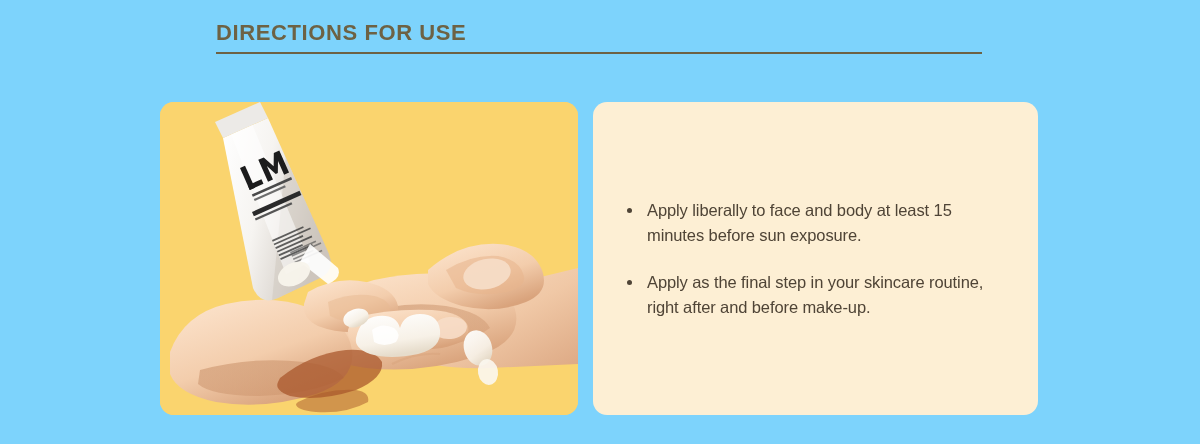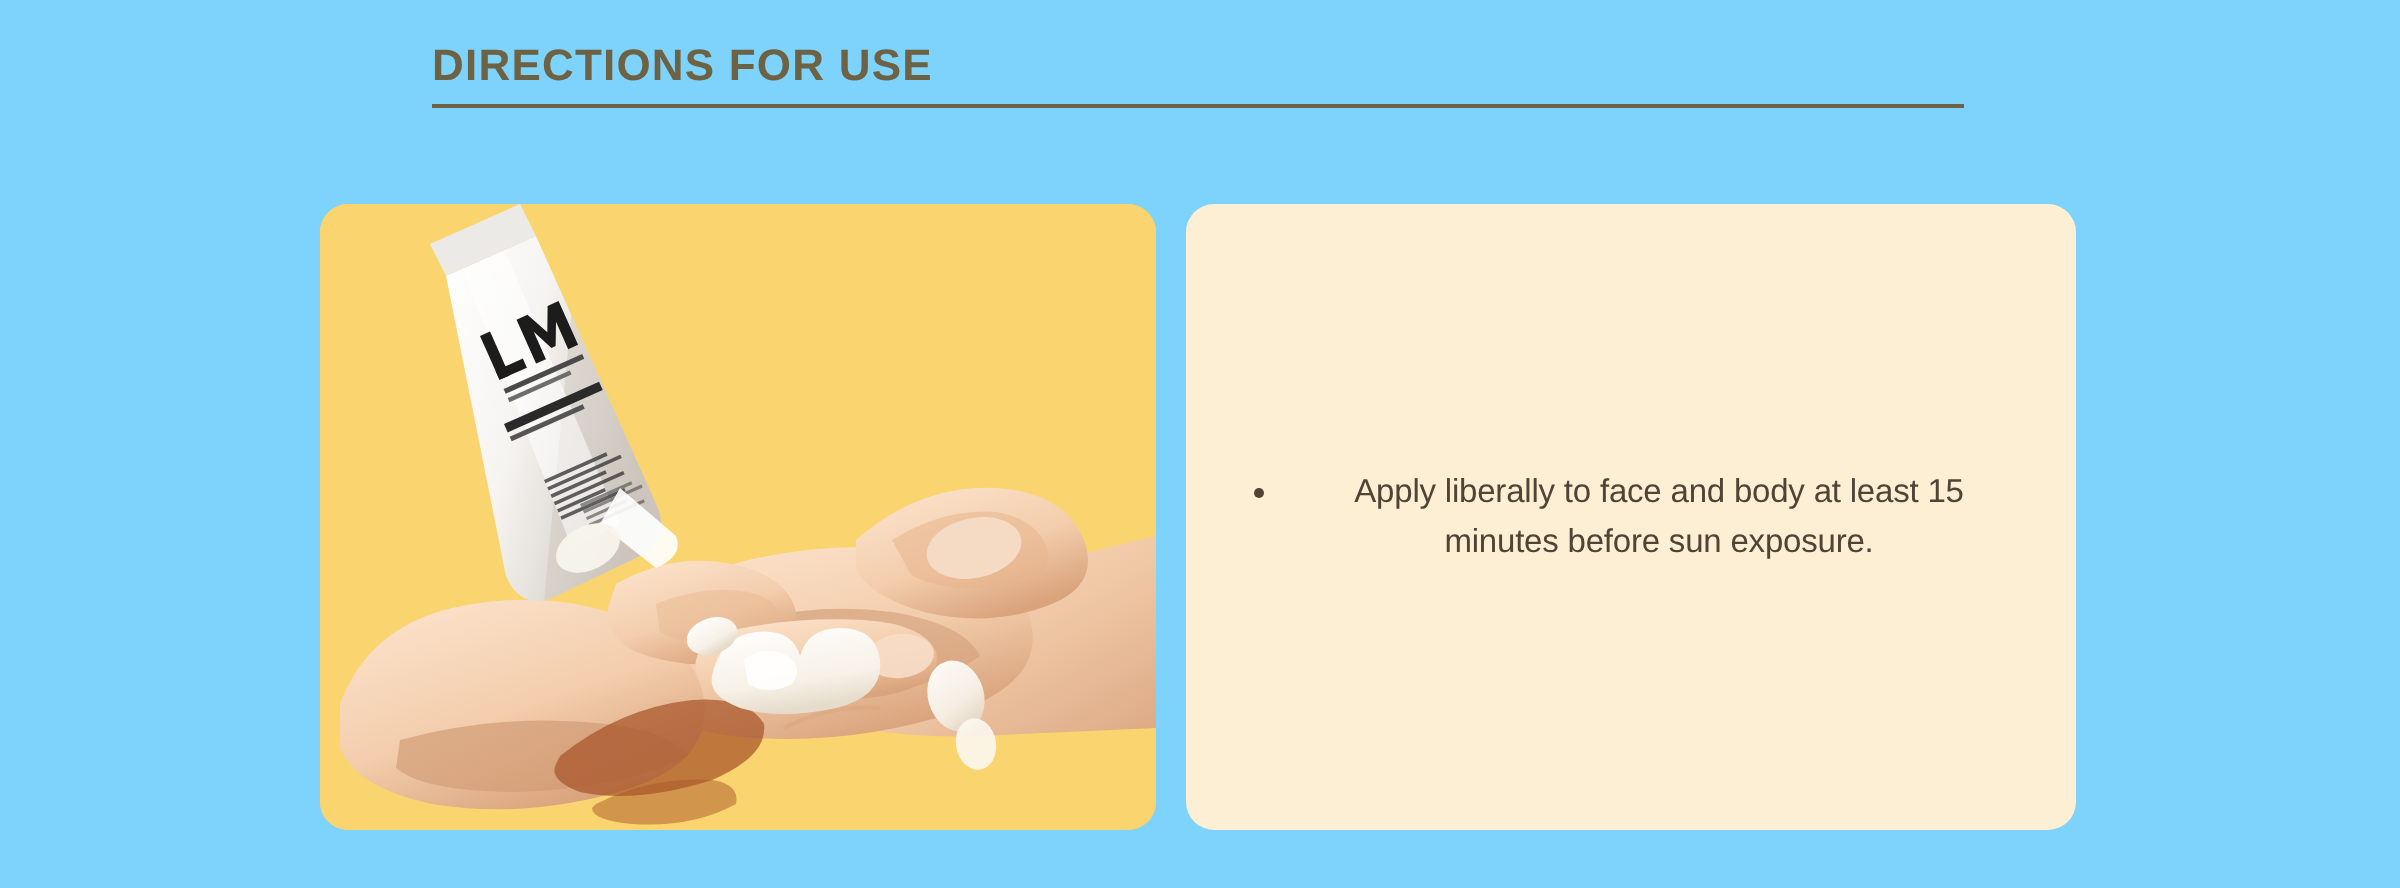--- a/index.html
+++ b/index.html
@@ -83,21 +83,20 @@
     display: flex;
     flex-direction: column;
     justify-content: center;
   }
 
   .bullet-list {
     list-style: none;
     display: flex;
     flex-direction: column;
     gap: 22px;
-    text-align: center;
   }
 
   .bullet-item {
     position: relative;
     padding-left: 36px;
     font-family: "Liberation Sans", sans-serif;
     font-size: 16.5px;
     line-height: 25px;
     color: #4f4436;
     letter-spacing: -0.1px;
@@ -268,17 +267,21 @@
         </svg>
       </div>
     </div>
 
     <div class="text-panel">
       <ul class="bullet-list">
         <li class="bullet-item">
           <span class="bullet-dot"></span>
           <span>Apply liberally to face and body at least 15 minutes before sun exposure.</span>
         </li>
+        <li class="bullet-item">
+          <span class="bullet-dot"></span>
+          <span>Apply as the final step in your skincare routine, right after and before make-up.</span>
+        </li>
       </ul>
     </div>
 
   </div>
 </div>
 
 </body></html>

